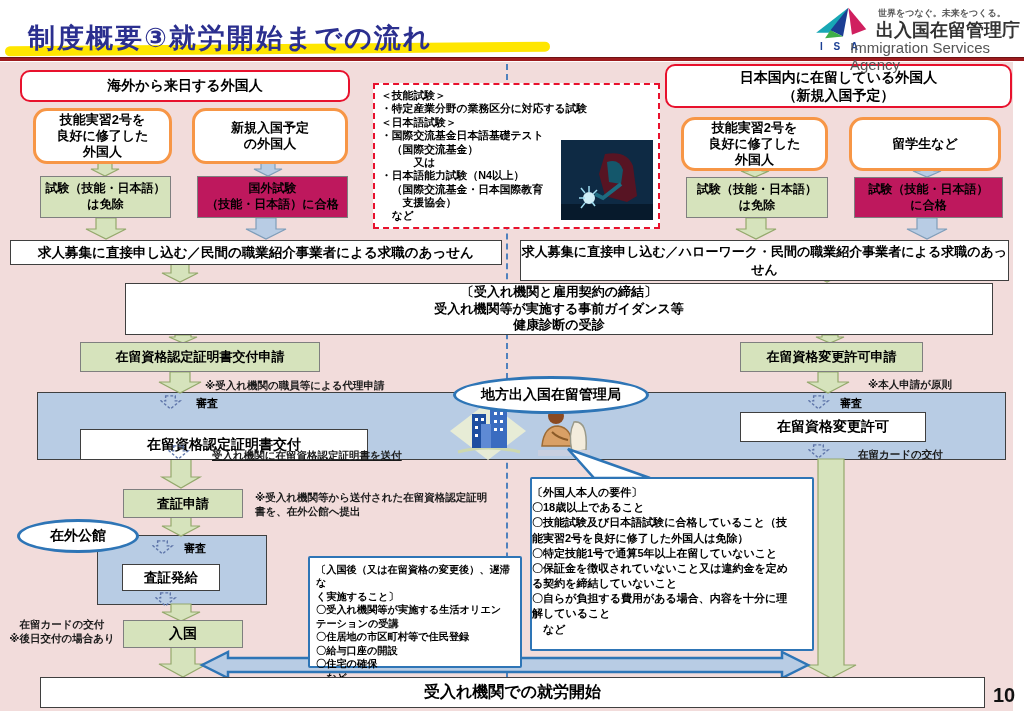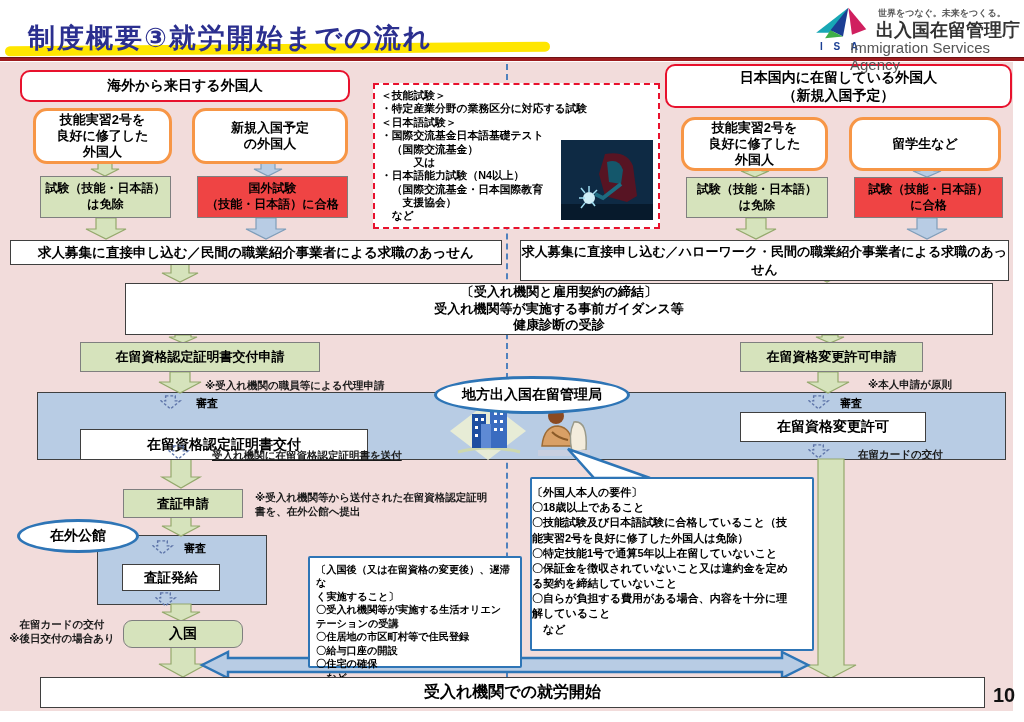--- a/index.html
+++ b/index.html
@@ -3,21 +3,21 @@
 <meta charset="utf-8">
 <style>
   html,body{margin:0;padding:0;background:#888;}
   .slide{position:relative;width:1024px;height:722px;background:#ffffff;overflow:hidden;
          font-family:"Liberation Sans","DejaVu Sans",sans-serif;}
   .abs{position:absolute;box-sizing:border-box;}
   .ctr{display:flex;align-items:center;justify-content:center;text-align:center;white-space:pre-line;}
   .lft{display:block;text-align:left;white-space:pre-line;}
   .bold{font-weight:bold;}
   .green{background:#d6e3bc;border:1.4px solid #7f7f7f;}
-  .bluef{background:#ef4444;border:1.4px solid #7f7f7f;}
+  .bluef{background:#be185d;border:1.4px solid #7f7f7f;}
   .whitebox{background:#ffffff;border:1.8px solid #3f3f3f;}
   .orangebox{background:#ffffff;border:3px solid #f79646;border-radius:14px;}
   .redbox{background:#ffffff;border:2.8px solid #e8112d;border-radius:10px;}
   .oval{background:#ffffff;border:3px solid #2e75b6;border-radius:50%;}
   .bubble{background:#ffffff;border:2.6px solid #2e75b6;border-radius:2px;}
   .note{font-weight:bold;color:#1a1a1a;}
   svg{display:block;}
 </style>
 </head>
 <body>
@@ -177,25 +177,25 @@
 
   <svg class="abs" style="left:152px;top:540px;" width="22" height="15" viewBox="0 0 20 14">
     <polygon points="5,0.8 14,0.8 14,5.5 18.5,5.5 9.5,13 0.8,5.5 5,5.5" fill="none" stroke="#5d74a8" stroke-width="1.3" stroke-dasharray="2.6,1.8"></polygon>
   </svg>
   <div class="abs bold" style="left:184px;top:541px;font-size:11px;">審査</div>
   <div class="abs whitebox ctr bold" style="left:122px;top:564px;width:98px;height:27px;font-size:13.5px;">査証発給</div>
   <svg class="abs" style="left:155px;top:592px;" width="22" height="15" viewBox="0 0 20 14">
     <polygon points="5,0.8 14,0.8 14,5.5 18.5,5.5 9.5,13 0.8,5.5 5,5.5" fill="none" stroke="#5d74a8" stroke-width="1.3" stroke-dasharray="2.6,1.8"></polygon>
   </svg>
 
-  <div class="abs green ctr bold" style="left:123px;top:620px;width:120px;height:28px;font-size:14px;border-radius:9px;">入国</div>
+  <div class="abs green ctr bold" style="left:123px;top:620px;width:120px;height:28px;font-size:14px;">入国</div>
   <div class="abs note ctr" style="left:4px;top:616px;width:116px;height:32px;font-size:10.5px;line-height:1.3;">在留カードの交付
 ※後日交付の場合あり</div>
 
-  <div class="abs oval ctr bold" style="left:434px;top:376px;width:196px;height:38px;font-size:14px;">地方出入国在留管理局</div>
+  <div class="abs oval ctr bold" style="left:453px;top:376px;width:196px;height:38px;font-size:14px;">地方出入国在留管理局</div>
   <div class="abs oval ctr bold" style="left:17px;top:519px;width:122px;height:34px;font-size:14px;">在外公館</div>
 
   <svg class="abs" style="left:545px;top:446px;" width="112" height="36" viewBox="0 0 112 36">
     <polygon points="23,3 49,32 105,32" fill="#ffffff" stroke="#2e75b6" stroke-width="2.6"></polygon>
   </svg>
 
   <div class="abs bubble lft bold" style="left:308px;top:556px;width:214px;height:112px;font-size:10.2px;line-height:1.32;padding:5px 6px;">〔入国後（又は在留資格の変更後）、遅滞な
 く実施すること〕
 〇受入れ機関等が実施する生活オリエン
 テーションの受講

